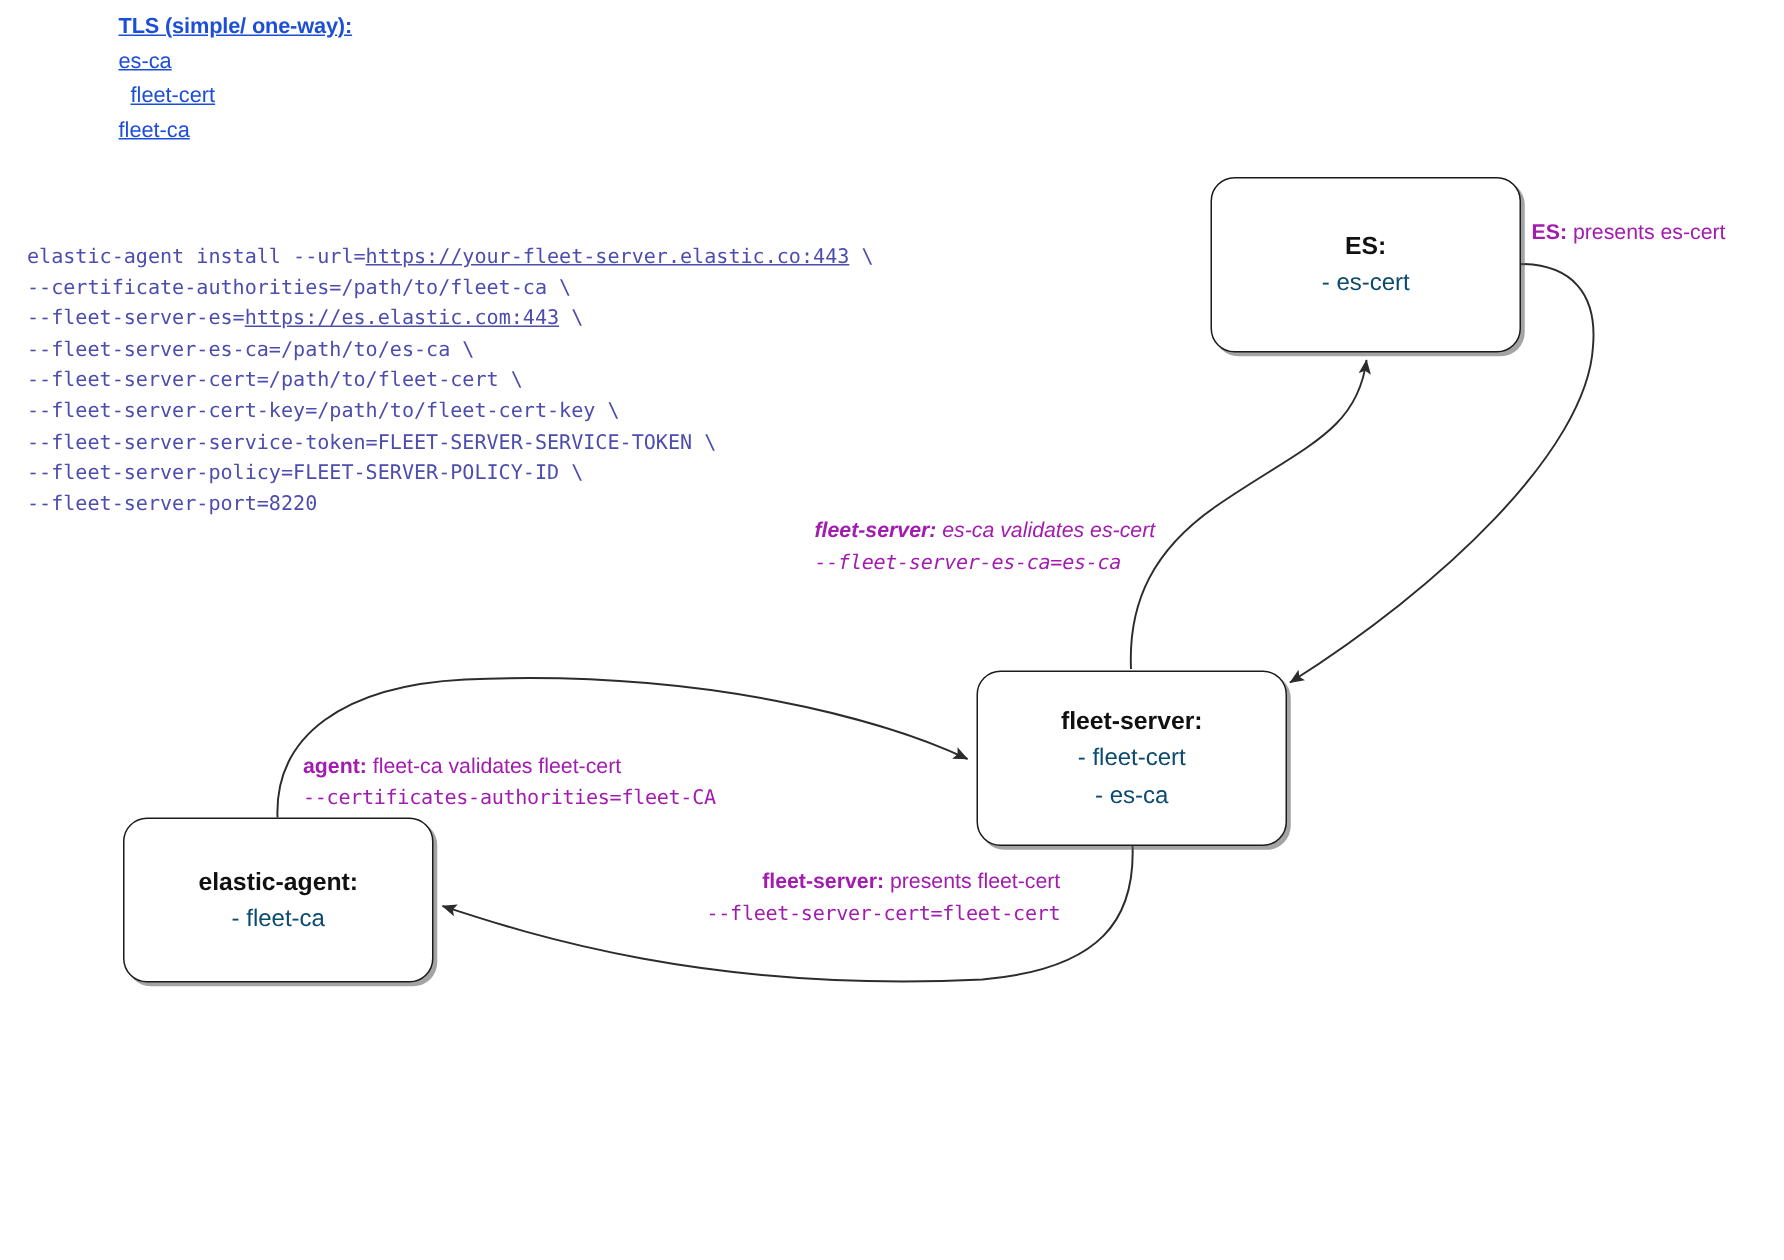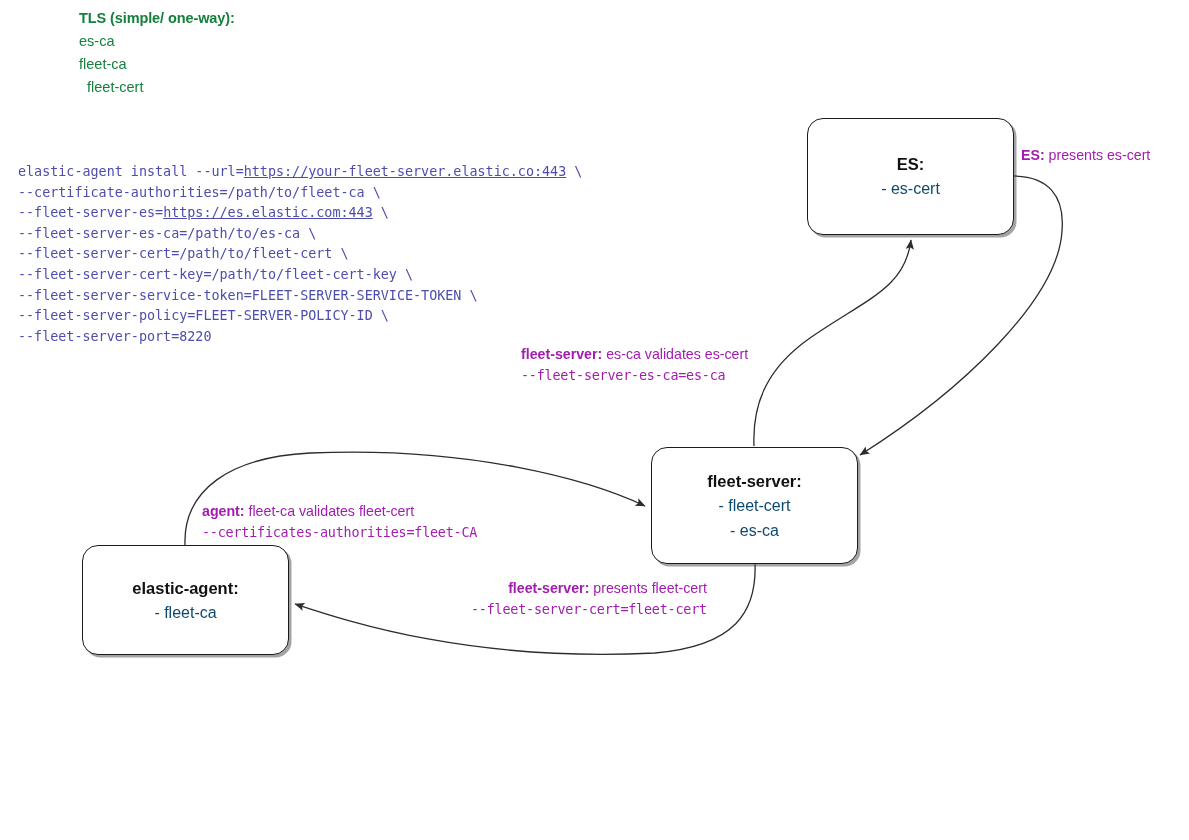--- a/index.html
+++ b/index.html
@@ -24,21 +24,22 @@
   }
   .abs { position: absolute; }
 
   
   #legend {
     left: 79px;
     top: 7px;
     width: 340px;
     font-size: 14.5px;
     line-height: 23px;
-    color: #15803d;
+    color: #1d4ed8;
+    text-decoration: underline;
   }
   #legend .legend-title {
     font-weight: bold;
     font-size: 14.5px;
     letter-spacing: -0.1px;
   }
   #legend .legend-item { font-weight: normal; }
   #legend .indent { padding-left: 8px; }
 
   
@@ -92,21 +93,21 @@
     white-space: nowrap;
   }
   .edge-label b { font-weight: bold; }
   .edge-label .mono {
     font-family: "DejaVu Sans Mono", "Liberation Mono", monospace;
     font-size: 13.4px;
     letter-spacing: -0.2px;
   }
 
   #label-es-presents   { left: 1021px; top: 145px; }
-  #label-fs-validates  { left: 521px;  top: 344px; }
+  #label-fs-validates  { left: 543px;  top: 344px; font-style: italic; }
   #label-agent-validates { left: 202px; top: 501px; }
   #label-fs-presents   { left: 471px;  top: 578px; text-align: right; }
 </style>
 </head>
 <body>
 
 <svg id="canvas" viewBox="0 0 1189 840" xmlns="http://www.w3.org/2000/svg">
   <defs>
     <marker id="arrowhead" markerWidth="9" markerHeight="9" refX="7.2" refY="3.2" orient="auto" markerUnits="strokeWidth">
       <path d="M0,0 L7.6,3.2 L0,6.4 L1.6,3.2 z" fill="#2c2c2c"></path>
@@ -122,22 +123,22 @@
   <path d="M 185,545 C 183,490 230,457 310,453
            C 470,446 590,480 645,506" fill="none" stroke="#2c2c2c" stroke-width="1.3" marker-end="url(#arrowhead)"></path>
 
   <path d="M 755,563 C 757,612 735,646 655,653
            C 470,662 350,622 295,604" fill="none" stroke="#2c2c2c" stroke-width="1.3" marker-end="url(#arrowhead)"></path>
 </svg>
 
 <div class="abs" id="legend">
   <div class="legend-title">TLS (simple/ one-way):</div>
   <div class="legend-item">es-ca</div>
+  <div class="legend-item indent">fleet-cert</div>
   <div class="legend-item">fleet-ca</div>
-  <div class="legend-item indent">fleet-cert</div>
 </div>
 
 <div class="abs" id="command-block" style="color: rgb(77, 77, 174);"><div><span>elastic-agent install --url=</span><span class="u">https://your-fleet-server.elastic.co:443</span><span> \</span></div><div><span>--certificate-authorities=/path/to/fleet-ca \</span></div><div><span>--fleet-server-es=</span><span class="u">https://es.elastic.com:443</span><span> \</span></div><div><span>--fleet-server-es-ca=/path/to/es-ca \</span></div><div><span>--fleet-server-cert=/path/to/fleet-cert \</span></div><div><span>--fleet-server-cert-key=/path/to/fleet-cert-key \</span></div><div><span>--fleet-server-service-token=FLEET-SERVER-SERVICE-TOKEN \</span></div><div><span>--fleet-server-policy=FLEET-SERVER-POLICY-ID \</span></div><div><span>--fleet-server-port=8220</span></div></div>
 
 <div class="abs node" id="node-es">
   <div class="node-title">ES:</div>
   <div class="node-line">- es-cert</div>
 </div>
 
 <div class="abs node" id="node-fleet">

